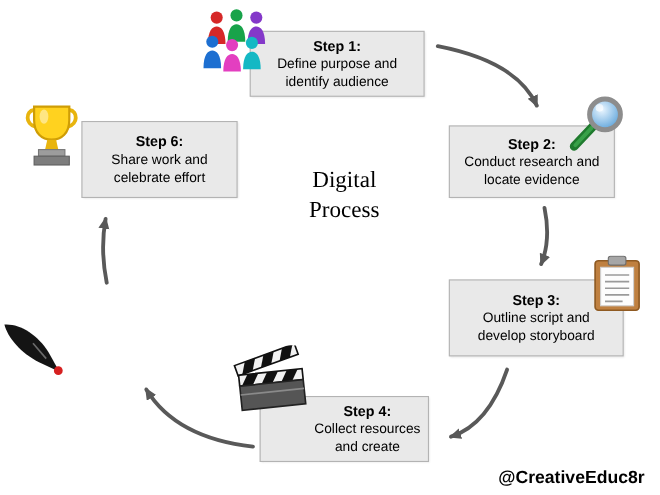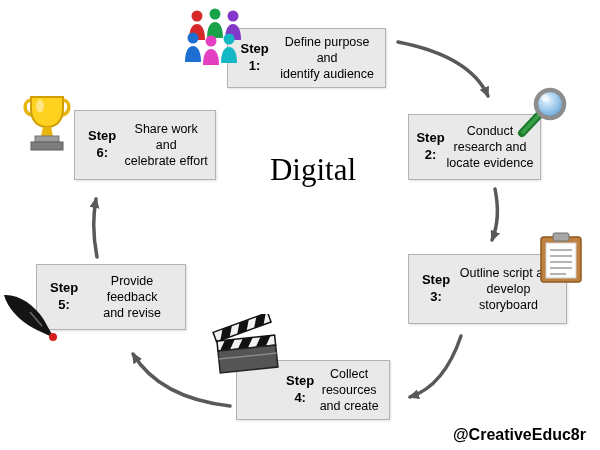--- a/index.html
+++ b/index.html
@@ -5,28 +5,28 @@
   html,body{margin:0;padding:0;background:#fff;}
   #canvas{
     position:relative;width:600px;height:450px;background:#fff;overflow:hidden;
     font-family:"Liberation Sans",sans-serif;color:#000;
   }
   .arrows{position:absolute;left:0;top:0;pointer-events:none;}
   .step-box{
     position:absolute;box-sizing:border-box;
     background:#e9e9e9;border:1px solid #b3b3b3;
     box-shadow:1px 1px 2px rgba(0,0,0,0.12);
-    display:flex;flex-direction:row;justify-content:center;align-items:center;
+    display:flex;flex-direction:column;justify-content:center;align-items:center;
     text-align:center;padding:4px 6px;
   }
   .step-label{font-weight:bold;font-size:13px;line-height:1.3;}
   .step-text{font-size:12.5px;line-height:1.28;white-space:pre-line;}
   .center-title{
     position:absolute;left:198px;top:150px;width:230px;text-align:center;
-    font-family:"Liberation Serif",serif;font-size:31px;line-height:1.28;color:#000;
+    font-family:"Liberation Serif",serif;font-size:21px;line-height:1.28;color:#000;
   }
   .attribution{
     position:absolute;right:14px;bottom:6px;font-size:16px;font-weight:bold;
     font-family:"Liberation Sans",sans-serif;
   }
   .icon{position:absolute;}
   .icon svg{display:block;width:100%;height:100%;}
 </style>
 </head>
 <body>
@@ -43,46 +43,42 @@
       <path d="M398,42 Q470,56 488,96" marker-end="url(#ah)"></path>
       <path d="M495,189 Q501,218 492,240" marker-end="url(#ah)"></path>
       <path d="M461,336 Q444,386 410,397" marker-end="url(#ah)"></path>
       <path d="M230,406 Q160,398 133,354" marker-end="url(#ah)"></path>
       <path d="M97,257 Q91,227 96,199" marker-end="url(#ah)"></path>
     </g>
   </svg>
 
   <div class="center-title">
     <div>Digital</div>
+    <div>Process</div>
   </div>
 
   <div class="step-box" style="left:227px;top:28px;width:159px;min-height:60px;">
     <div class="step-label">Step 1:</div>
     <div class="step-text">Define purpose and
 identify audience</div>
   </div>
-  <div class="step-box" style="left:408px;top:114px;width:133px;min-height:66px;">
+  <div class="step-box" style="left:408px;top:114px;width:151px;min-height:66px;">
     <div class="step-label">Step 2:</div>
     <div class="step-text">Conduct research and
 locate evidence</div>
   </div>
   <div class="step-box" style="left:408px;top:254px;width:159px;min-height:70px;">
     <div class="step-label">Step 3:</div>
     <div class="step-text">Outline script and
 develop storyboard</div>
   </div>
   <div class="step-box" style="left:236px;top:360px;width:154px;min-height:60px;padding-left:48px;">
     <div class="step-label">Step 4:</div>
     <div class="step-text">Collect resources
 and create</div>
-  </div>
-  <div class="step-box" style="left:36px;top:264px;width:150px;min-height:66px;">
-    <div class="step-label">Step 5:</div>
-    <div class="step-text">Provide feedback
-and revise</div>
   </div>
   <div class="step-box" style="left:74px;top:110px;width:142px;min-height:70px;">
     <div class="step-label">Step 6:</div>
     <div class="step-text">Share work and
 celebrate effort</div>
   </div>
 
   <div class="icon" style="left:184px;top:6px;width:62px;height:68px;">
     <svg viewBox="0 0 62 68">
       <defs>

